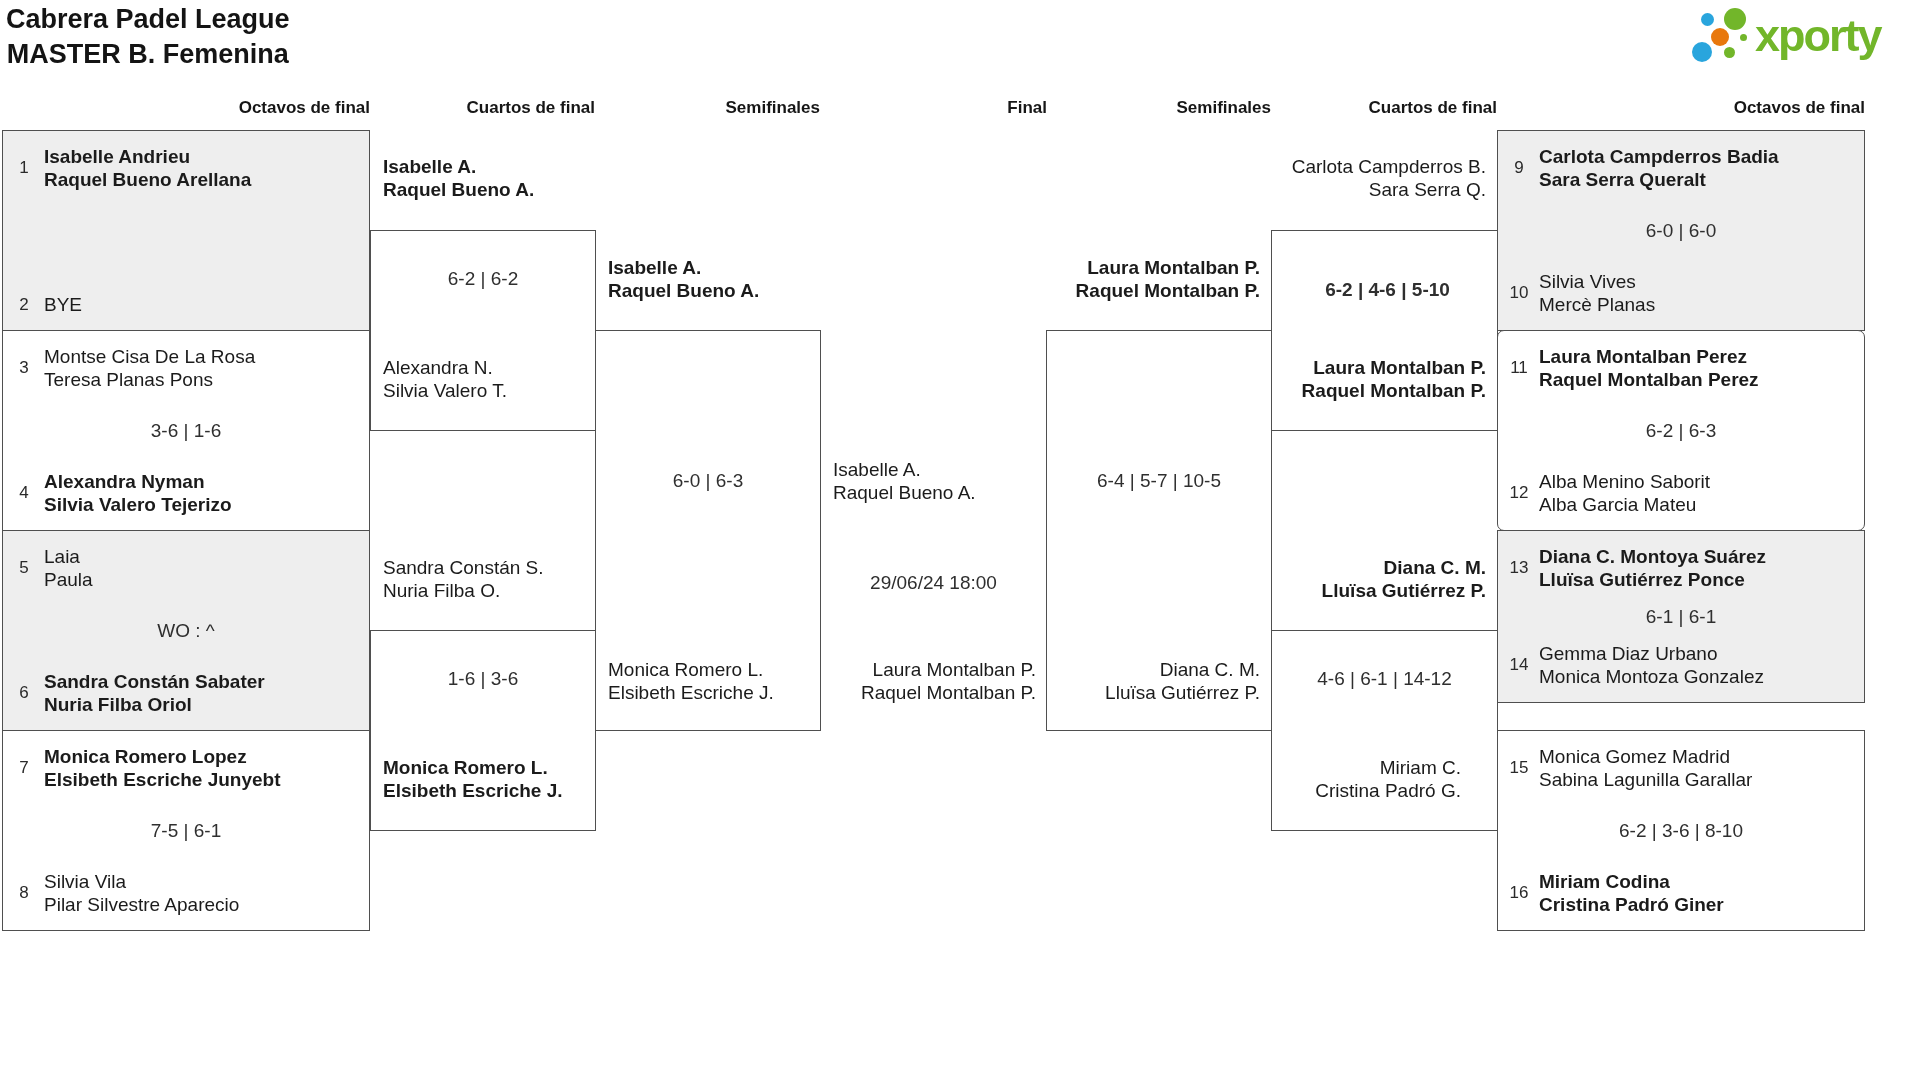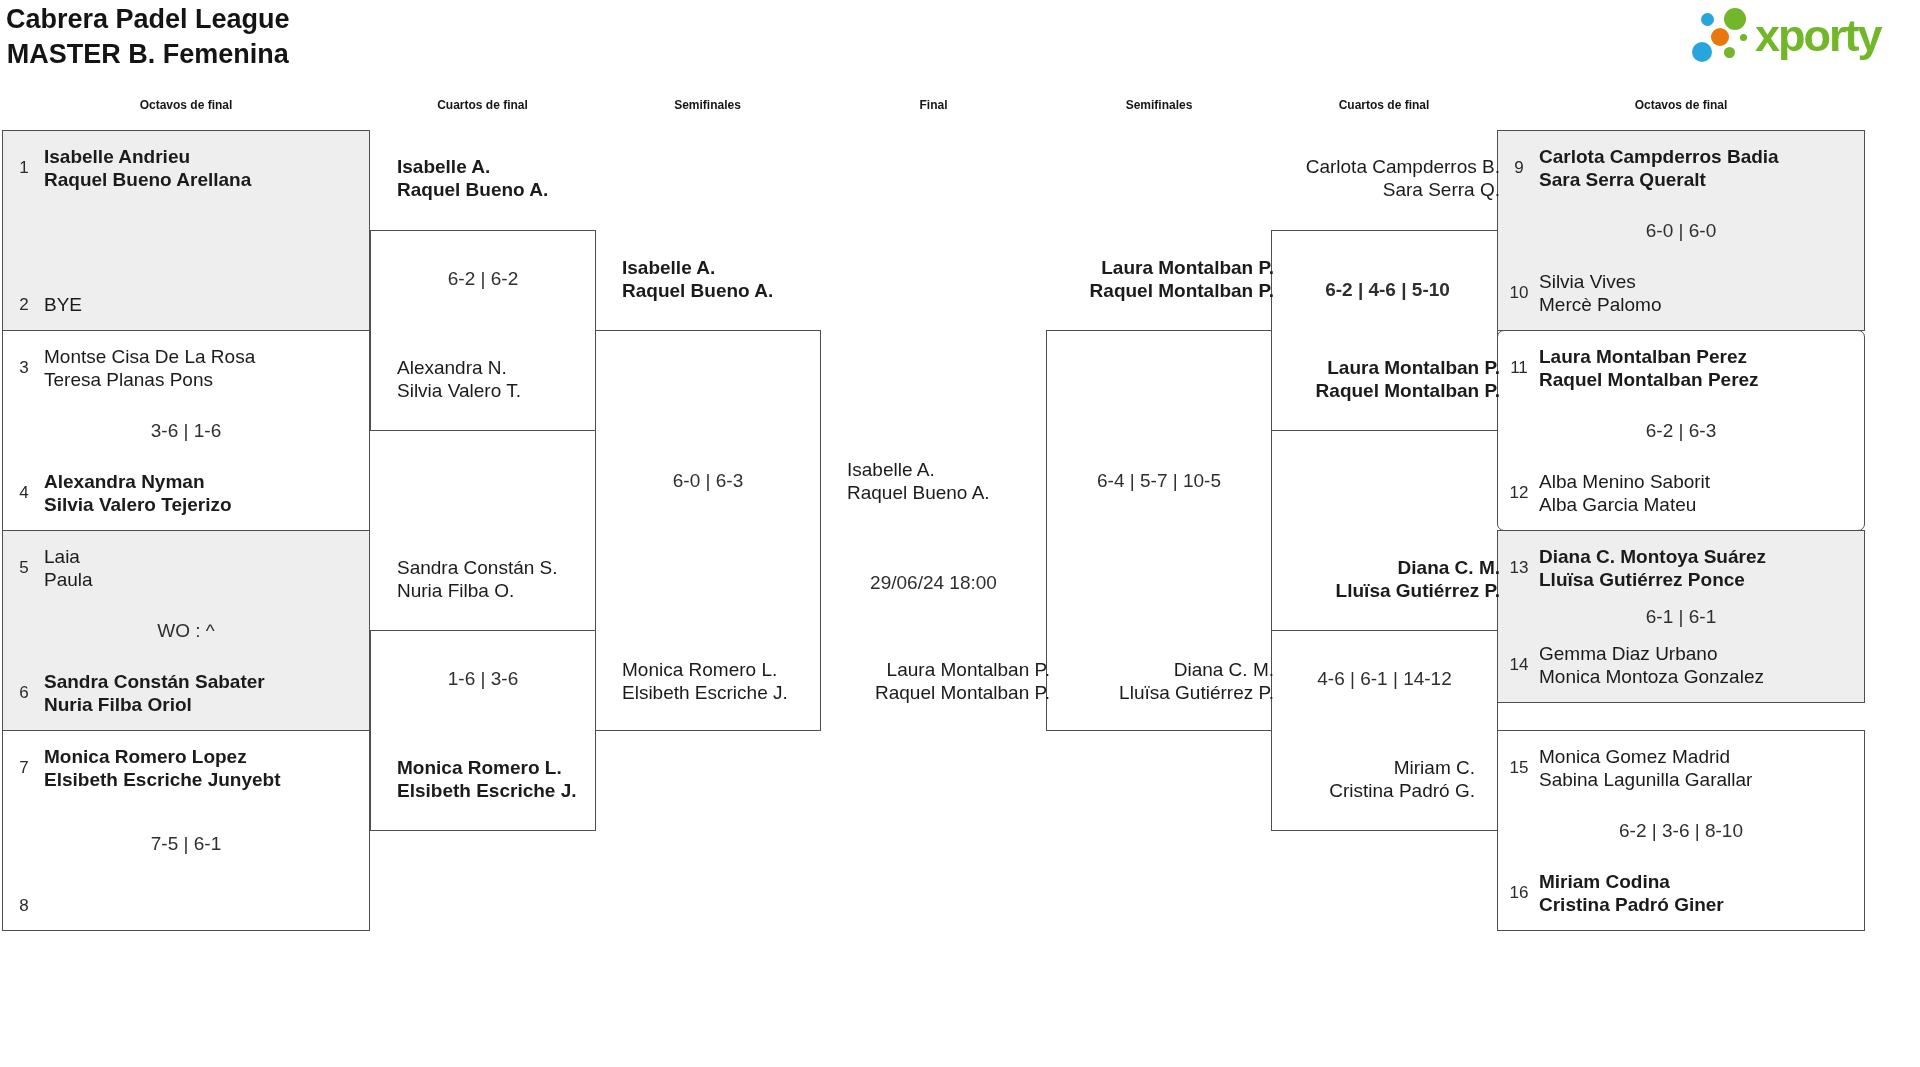--- a/index.html
+++ b/index.html
@@ -1,30 +1,30 @@
 <!DOCTYPE html>
 <html><head>
 <meta charset="utf-8">
 <style>
   html,body{margin:0;padding:0;background:#fff;}
   .stage{position:relative;width:1920px;height:1067px;background:#fff;overflow:hidden;
          font-family:"Liberation Sans",sans-serif;color:#1b1b1b;}
   .title{position:absolute;left:6px;top:2px;font-size:27px;font-weight:bold;line-height:35px;color:#141414;text-align:center;}
-  .hdr{position:absolute;top:98px;text-align:center;font-size:12px;font-weight:bold;color:#161616;}
+  .hdr{position:absolute;top:98px;text-align:right;font-size:17px;font-weight:bold;color:#161616;}
   .box{position:absolute;border:1px solid #4f4f4f;box-sizing:border-box;}
   .oct{display:flex;flex-direction:column;justify-content:space-between;padding:14px 10px;}
   .gray{background:#eeeeee;}
   .white{background:#ffffff;}
   .team{display:flex;align-items:center;gap:9px;}
   .seed{min-width:22px;text-align:center;font-size:17px;color:#2a2a2a;flex:0 0 auto;}
   .names{font-size:19px;line-height:23px;color:#1b1b1b;}
   .bold{font-weight:bold;}
   .score{text-align:center;font-size:19px;color:#2f2f2f;}
   .rect{position:absolute;border:1px solid #4f4f4f;box-sizing:border-box;background:transparent;}
-  .lbl{position:absolute;font-size:19px;line-height:23px;color:#1b1b1b;margin-left:14px;}
+  .lbl{position:absolute;font-size:19px;line-height:23px;color:#1b1b1b;}
   .right{text-align:right;}
   .score-abs{position:absolute;text-align:center;font-size:19px;color:#2f2f2f;}
   .dot{position:absolute;border-radius:50%;}
   .logo-text{position:absolute;left:1755px;top:10px;font-size:45px;font-weight:bold;
              letter-spacing:-2px;color:#72b62a;}
 </style>
 </head>
 <body>
 
 <div class="stage">
@@ -110,37 +110,41 @@
     <div class="team">
       <div class="seed">7</div>
       <div class="names bold">
         <div>Monica Romero Lopez</div>
         <div>Elsibeth Escriche Junyebt</div>
       </div>
     </div>
     <div class="score">7-5 | 6-1</div>
     <div class="team">
       <div class="seed">8</div>
+      <div class="names">
+        <div>Silvia Vila</div>
+        <div>Pilar Silvestre Aparecio</div>
+      </div>
     </div>
   </div>
 
   <div class="box oct gray" style="left:1497px;top:130px;width:368px;height:201px;">
     <div class="team">
       <div class="seed">9</div>
       <div class="names bold">
         <div>Carlota Campderros Badia</div>
         <div>Sara Serra Queralt</div>
       </div>
     </div>
     <div class="score">6-0 | 6-0</div>
     <div class="team">
       <div class="seed">10</div>
       <div class="names">
         <div>Silvia Vives</div>
-        <div>Mercè Palomo</div>
+        <div>Mercè Planas</div>
       </div>
     </div>
   </div>
 
   <div class="box oct white" style="left:1497px;top:330px;width:368px;height:201px;border-radius:7px;">
     <div class="team">
       <div class="seed">11</div>
       <div class="names bold">
         <div>Laura Montalban Perez</div>
         <div>Raquel Montalban Perez</div>

